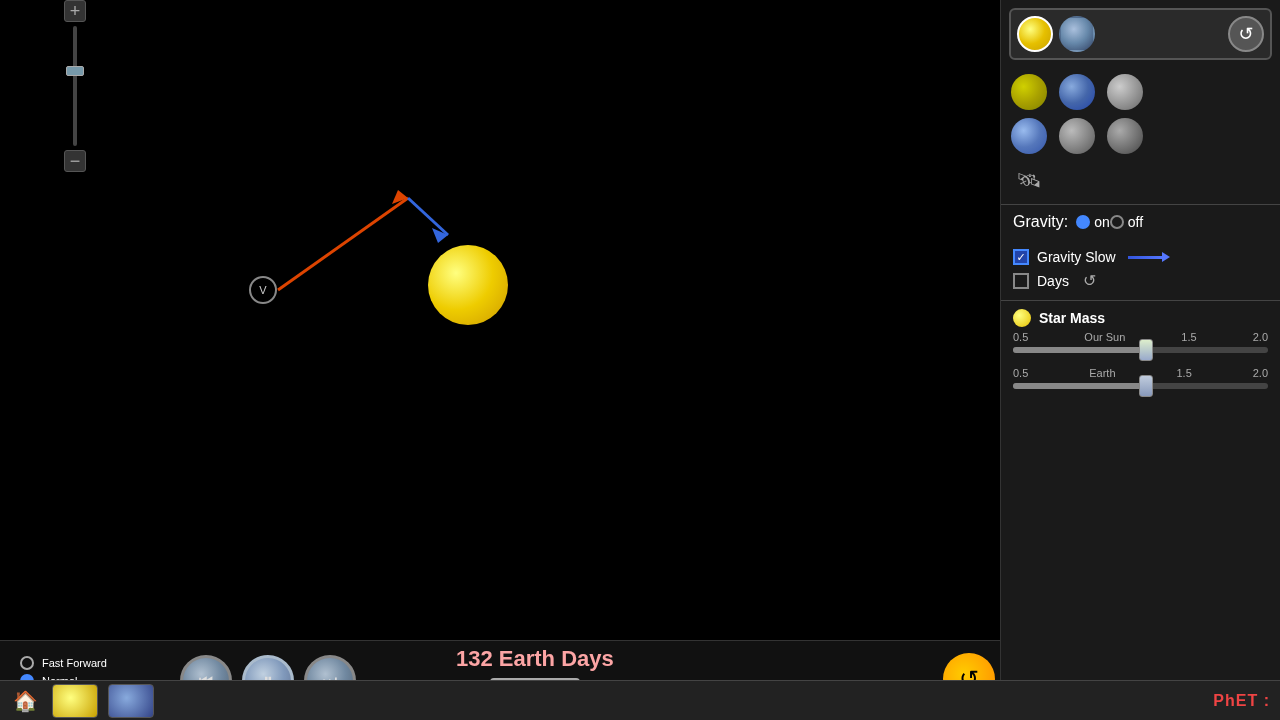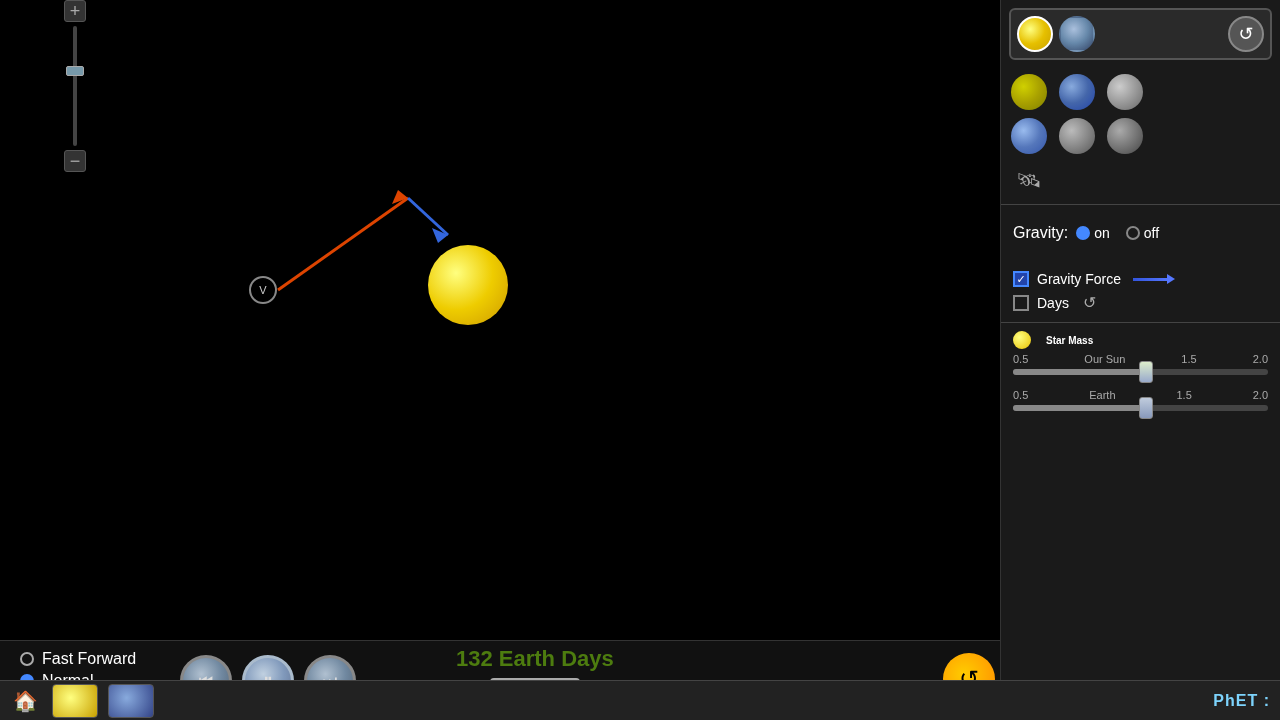--- a/index.html
+++ b/index.html
@@ -117,33 +117,33 @@
       background: none;
       border: none;
       font-size: 20px;
       text-align: center;
       line-height: 36px;
       color: #aaa;
     }
 
     
     #gravity-controls {
-      padding: 19px 12px;
+      padding: 8px 12px;
       border-top: 1px solid #444;
     }
 
     .gravity-row {
       display: flex;
       align-items: center;
       gap: 8px;
       margin-bottom: 6px;
     }
 
     .radio-group {
-      display: flex; align-items: center; gap: 16px;
+      display: flex; align-items: center; gap: 0;
     }
 
     .radio-label {
       display: flex; align-items: center; gap: 4px;
       font-size: 14px;
       cursor: pointer;
     }
 
     .radio-btn {
       width: 14px; height: 14px;
@@ -195,23 +195,23 @@
     #mass-sliders {
       padding: 8px 12px;
       border-top: 1px solid #444;
     }
 
     .mass-section {
       margin-bottom: 14px;
     }
 
     .mass-title-row {
-      display: flex; align-items: center; gap: 15px;
+      display: flex; align-items: center; gap: 8px;
       margin-bottom: 4px;
-      font-size: 10px;
+      font-size: 14px;
       font-weight: bold;
     }
 
     .mass-orb-sm {
       width: 18px; height: 18px;
       border-radius: 50%;
     }
 
     .mass-orb-sun {
       background: radial-gradient(circle at 35% 35%, #ffff80, #e6c000);
@@ -274,21 +274,21 @@
     }
 
     
     #speed-options {
       display: flex; flex-direction: column; gap: 4px;
       min-width: 120px;
     }
 
     .speed-option {
       display: flex; align-items: center; gap: 8px;
-      font-size: 16px;
+      font-size: 11px;
       cursor: pointer;
     }
 
     .speed-radio {
       width: 14px; height: 14px;
       border-radius: 50%;
       border: 2px solid #aaa;
       background: transparent;
     }
 
@@ -322,21 +322,21 @@
     
     #time-display {
       margin-left: 80px;
       display: flex; flex-direction: column; align-items: center;
       gap: 6px;
     }
 
     #earth-days {
       font-size: 22px;
       font-weight: bold;
-      color: #4d7c0f;
+      color: #fca5a5;
     }
 
     #clear-btn {
       padding: 8px 24px;
       background: #dde;
       color: #333;
       border: 2px solid #aaa;
       border-radius: 4px;
       font-size: 16px;
       cursor: pointer;
@@ -401,21 +401,21 @@
     }
 
     .footer-tab-earth {
       background: radial-gradient(circle at 40% 40%, #88aadd, #334488);
     }
 
     .phet-logo {
       margin-left: auto;
       font-size: 16px;
       font-weight: bold;
-      color: #7dd3fc;
+      color: #ef4444;
       letter-spacing: 1px;
     }
 
     
     #zoom-slider {
       position: absolute;
       left: 60px;
       top: 0;
       width: 30px;
       height: 200px;
@@ -580,21 +580,21 @@
           <span>off</span>
         </label>
       </div>
     </div>
   </div>
 
   <div id="checkboxes">
 
     <div class="checkbox-row">
       <div class="check-box checked"></div>
-      <span>Gravity Force</span>
+      <span>Gravity Slow</span>
       <span style="display:inline-block; width:36px; height:3px; background: linear-gradient(to right, #3355dd, #5577ff); margin-left:4px; vertical-align:middle; position:relative;">
         <span style="position:absolute; right:-6px; top:-4px; width:0; height:0; border-top:5px solid transparent; border-bottom:5px solid transparent; border-left:8px solid #5577ff;"></span>
       </span>
     </div>
 
 
     <div class="checkbox-row">
       <div class="check-box"></div>
       <span>Days</span>
       <span style="margin-left:6px; font-size:16px; color:#aaa;">↺</span>

